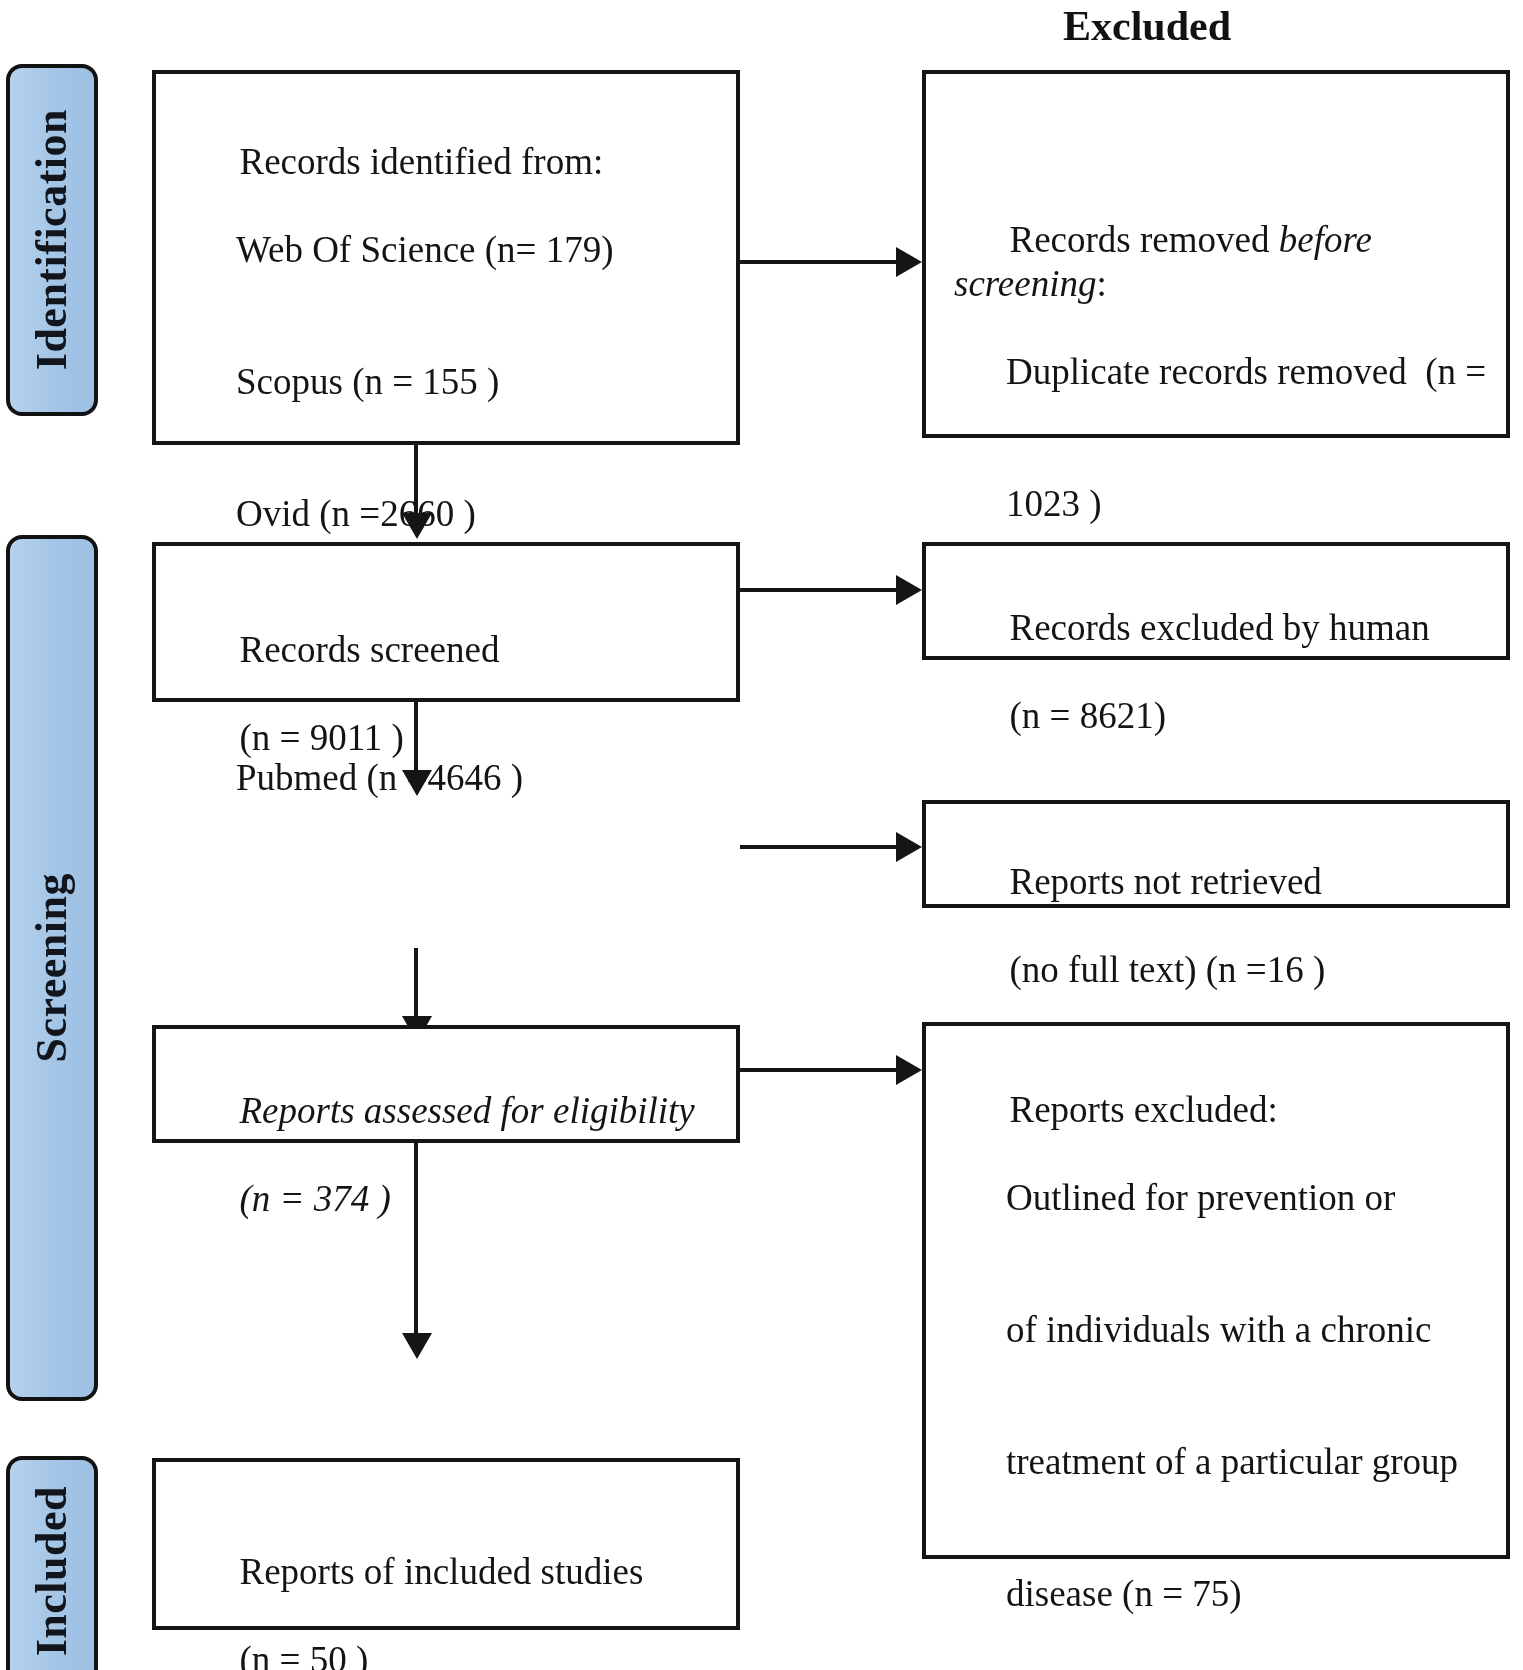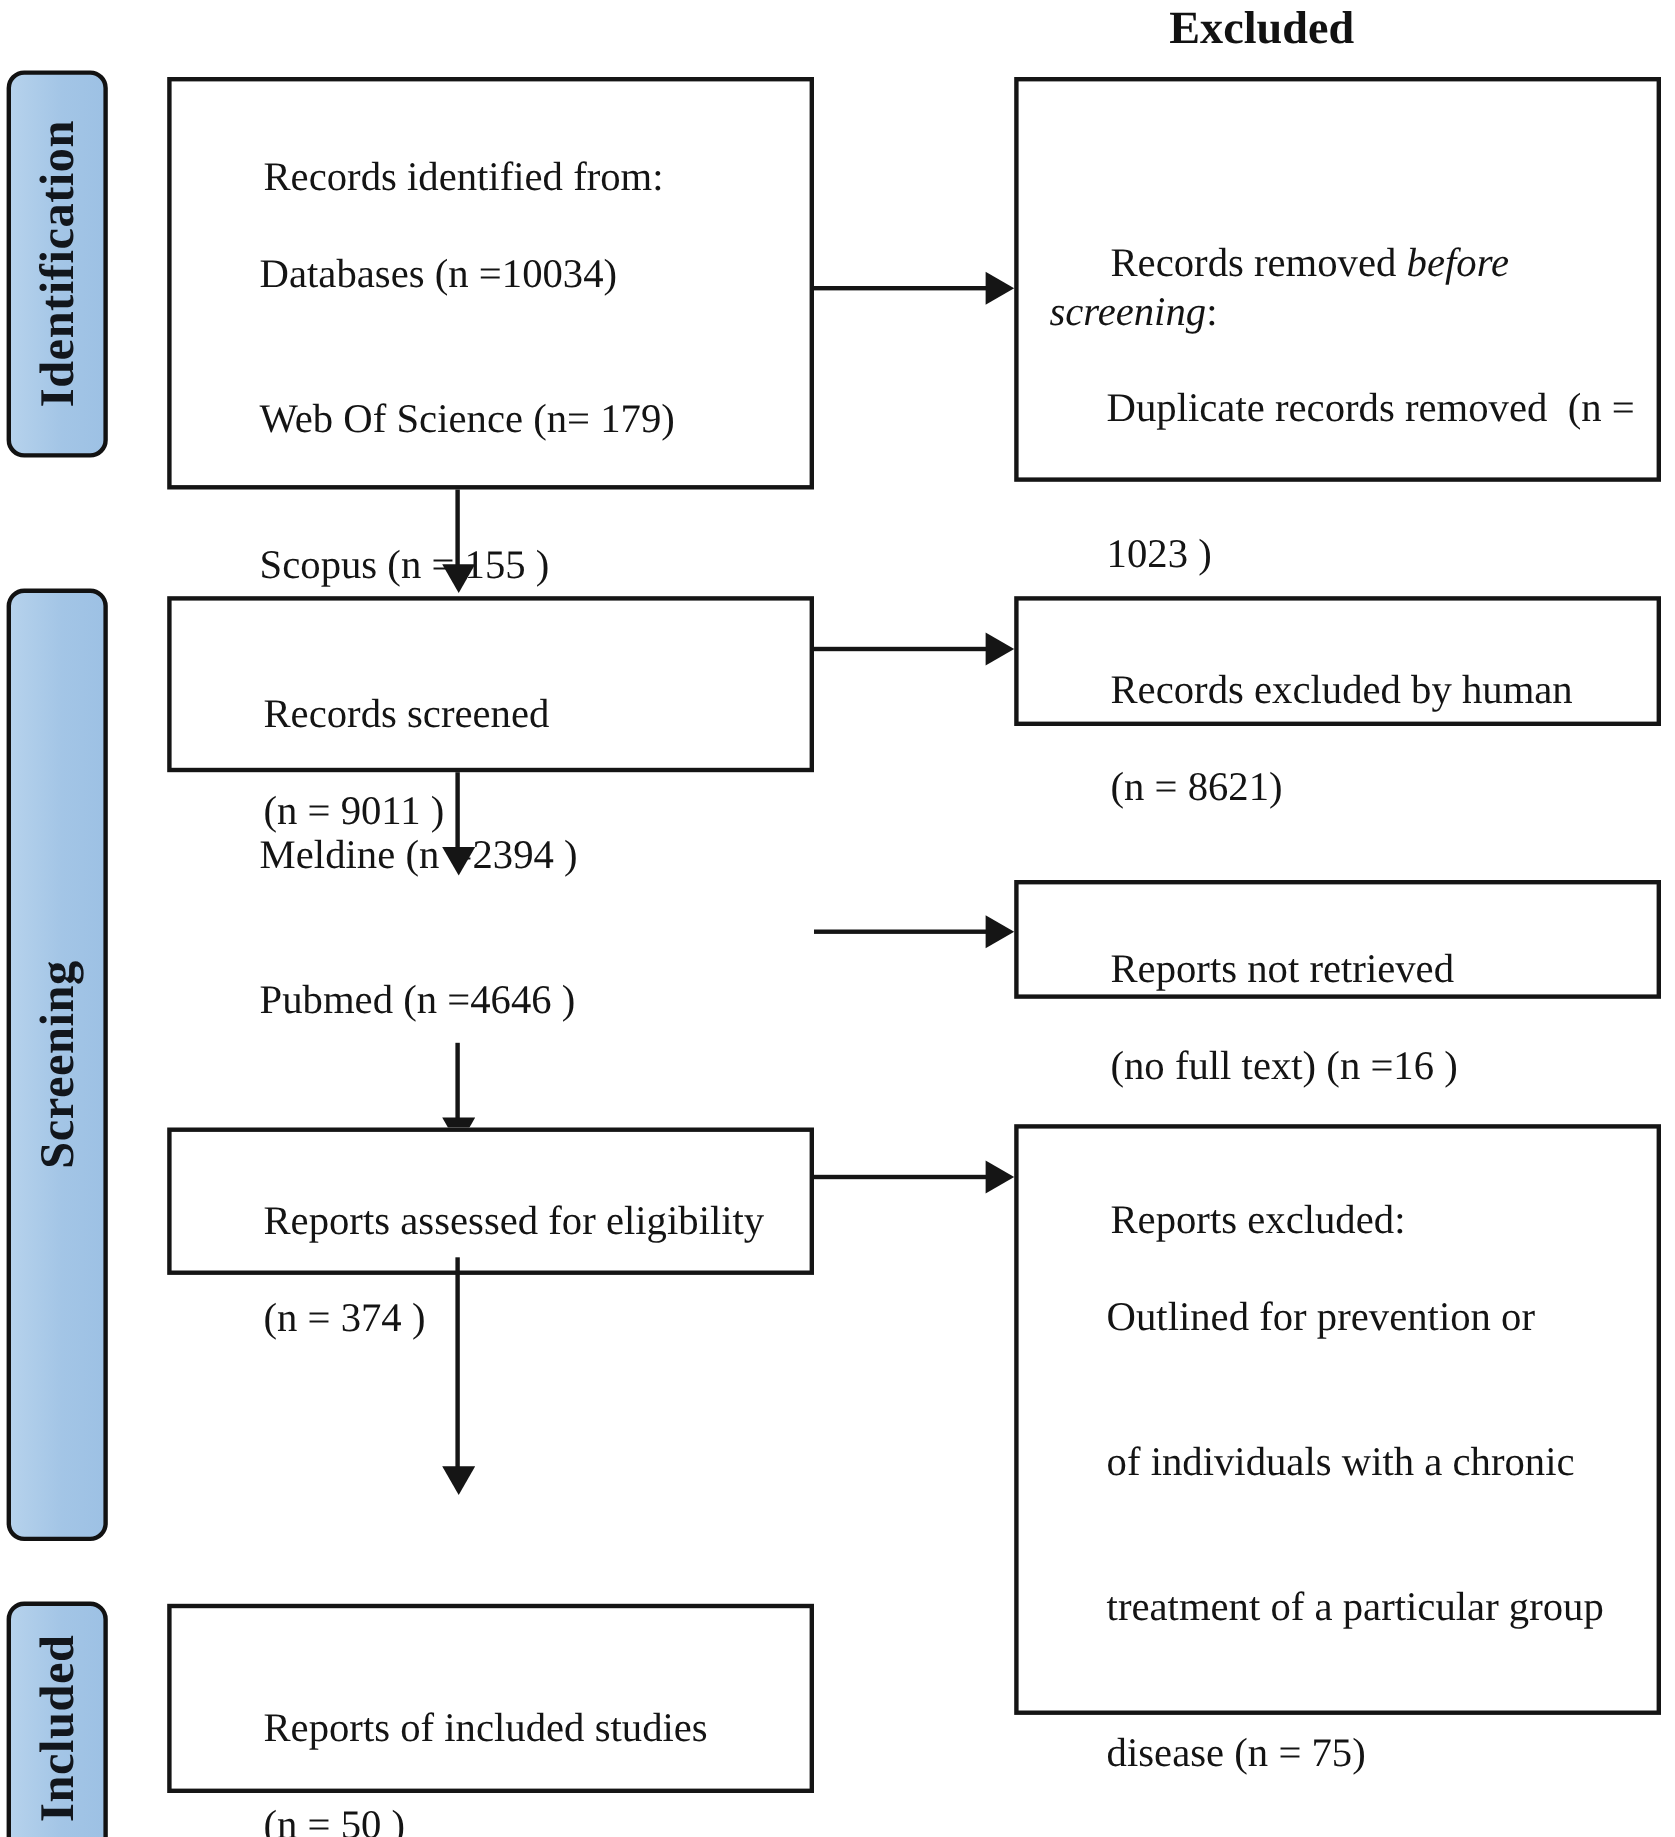--- a/index.html
+++ b/index.html
@@ -118,21 +118,20 @@
     <span class="stage-label">Screening</span>
   </div>
 
   <div class="stage-bar" style="left:6px; top:1456px; width:92px; height:230px;">
     <span class="stage-label">Included</span>
   </div>
 
   <div class="flow-box" style="left:152px; top:70px; width:588px; height:375px;">
     <div class="box-text" style="left:28px; top:22px; width:545px;">
       <span>Records identified from:</span>
-      <span class="ind">Databases (n =10034)</span>
       <span class="ind">Web Of Science (n= 179)</span>
       <span class="ind">Scopus (n = 155 )</span>
       <span class="ind">Ovid (n =2660 )</span>
       <span class="ind">Meldine (n =2394 )</span>
       <span class="ind">Pubmed (n =4646 )</span>
     </div>
   </div>
 
   <div class="flow-box" style="left:922px; top:70px; width:588px; height:368px;text-decoration:underline;">
     <div class="box-text" style="left:28px; top:100px; width:548px;">
@@ -175,21 +174,21 @@
       <span>(no full text) (n =16 )</span>
     </div>
   </div>
 
   <div class="h-line" style="left:740px; top:845px; width:158px;"></div>
   <div class="arrow-right" style="left:896px; top:832px;"></div>
 
   <div class="v-line" style="left:414px; top:948px; height:70px;"></div>
   <div class="arrow-down" style="left:402px; top:1016px;"></div>
 
-  <div class="flow-box" style="left:152px; top:1025px; width:588px; height:134px;">
+  <div class="flow-box" style="left:152px; top:1025px; width:588px; height:118px;font-style:italic;">
     <div class="box-text" style="left:28px; top:16px; width:545px;">
       <span>Reports assessed for eligibility</span><br>
       <span>(n = 374 )</span>
     </div>
   </div>
 
   <div class="flow-box" style="left:922px; top:1022px; width:588px; height:537px;">
     <div class="box-text" style="left:28px; top:18px; width:552px;">
       <span>Reports excluded:</span>
       <span class="ind">Outlined for prevention or</span>

